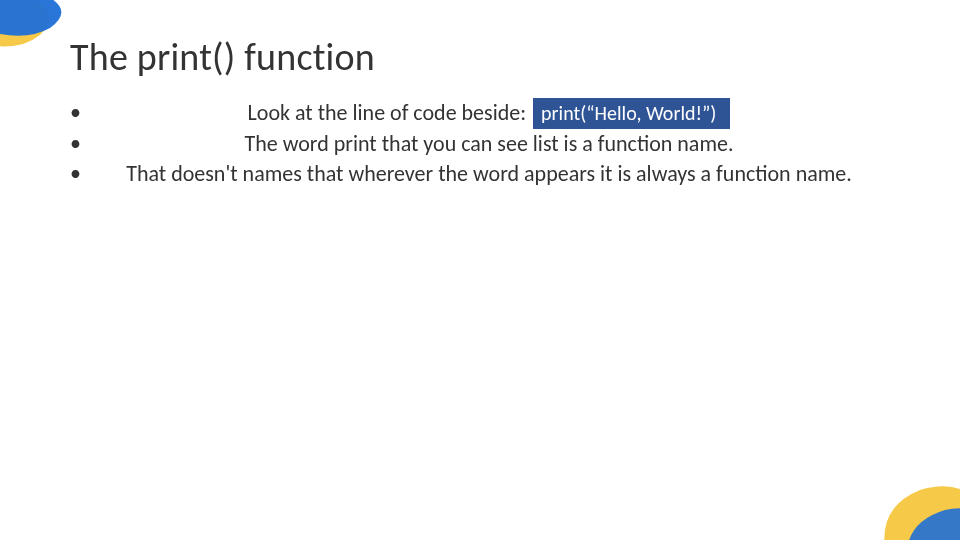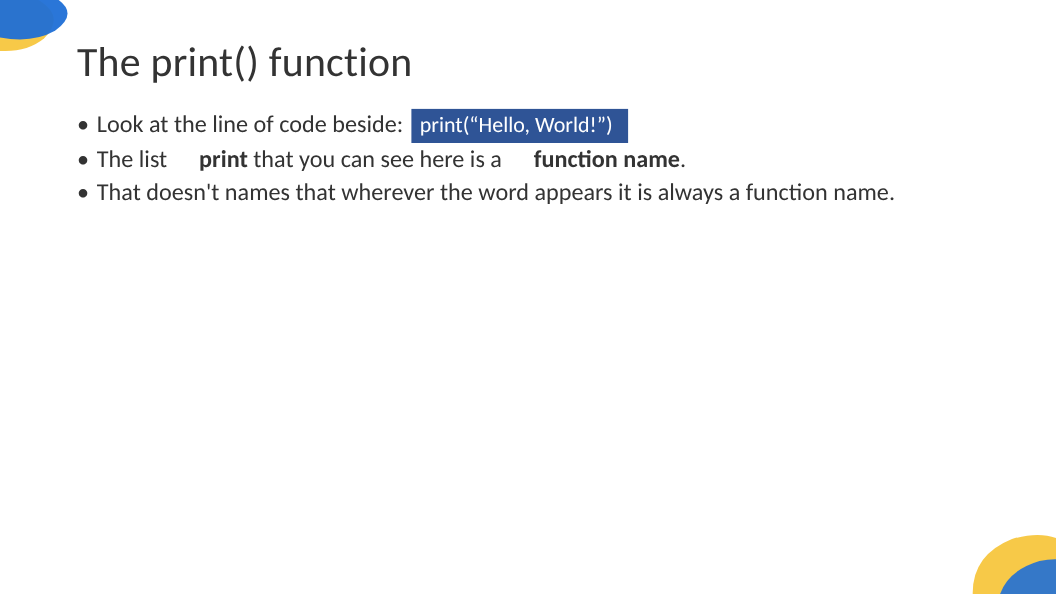--- a/index.html
+++ b/index.html
@@ -29,20 +29,21 @@
   }
   .content {
     font-size: 22px;
     line-height: 1.38;
     color: #333333;
   }
   .content ul {
     list-style: none;
     margin: 0;
     padding: 0;
+    text-align: center;
   }
   .content li {
     position: relative;
     padding-left: 18px;
     margin-bottom: 0px;
   }
   .content li::before {
     content: "•";
     position: absolute;
     left: 0;
@@ -53,21 +54,21 @@
   .code-badge {
     display: inline-block;
     background: #2f5496;
     color: #ffffff;
     font-size: 20px;
     padding: 3px 14px 4px 8px;
     vertical-align: baseline;
     line-height: 1.2;
     margin-left: 2px;
   }
-  b { font-weight: 700; margin-left: 24px; }
+  b { font-weight: 400; }
 
   
   .deco-tl {
     position: absolute;
     top: -10px;
     left: -20px;
     width: 110px;
     height: 60px;
     pointer-events: none;
   }
@@ -96,21 +97,21 @@
 <div class="slide">
 
   <h1 class="title">The print() function</h1>
 
   <div class="content">
     <ul>
       <li>
         <span>Look at the line of code beside: </span><span class="code-badge">print(“Hello, World!”)</span>
       </li>
       <li>
-        <span>The list </span><b>print</b><span> that you can see here is a </span><b>function name</b><span>.</span>
+        <span>The word </span><b>print</b><span> that you can see list is a </span><b>function name</b><span>.</span>
       </li>
       <li>
         <span>That doesn't names that wherever the word appears it is always a function name.</span>
       </li>
     </ul>
   </div>
 
 </div>
 
 </body></html>

